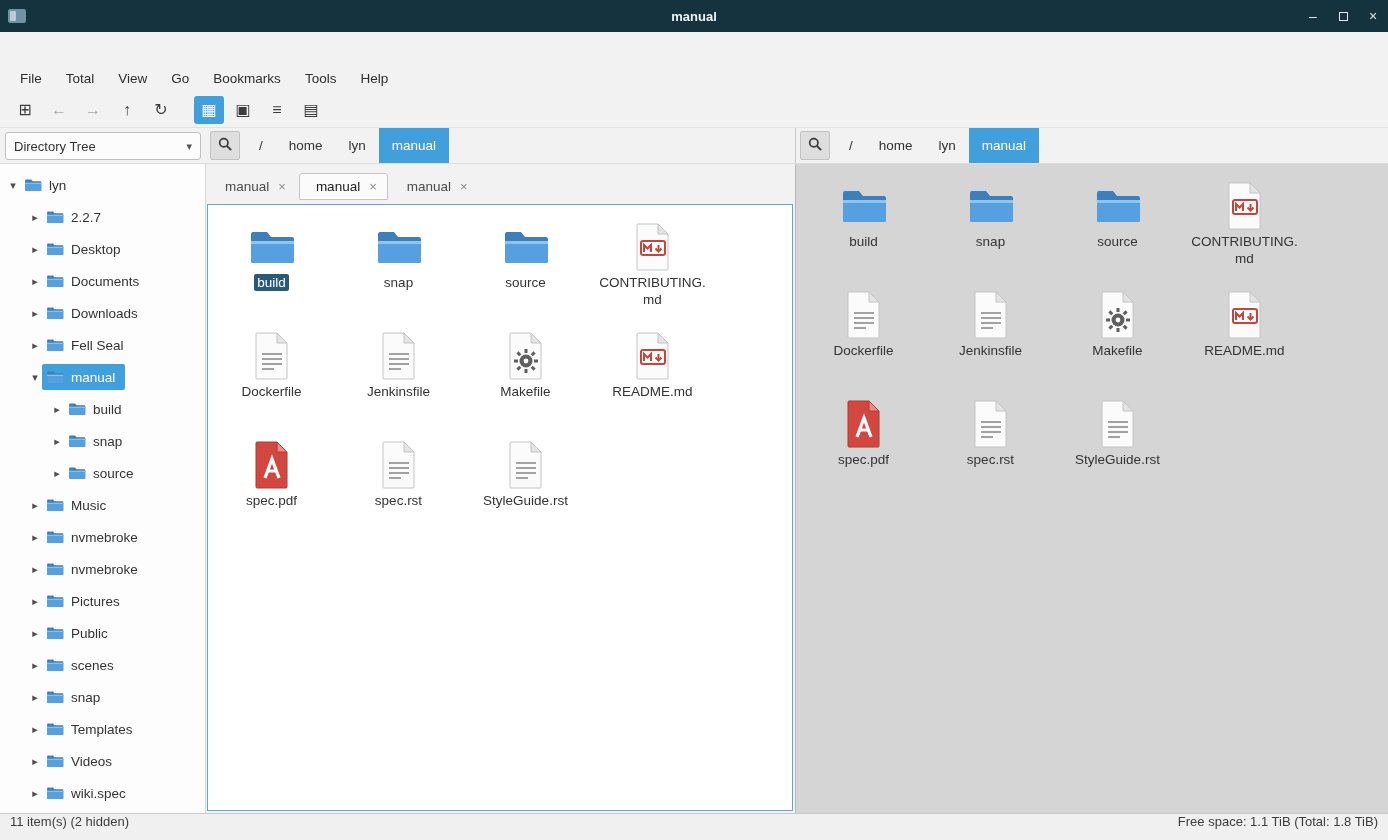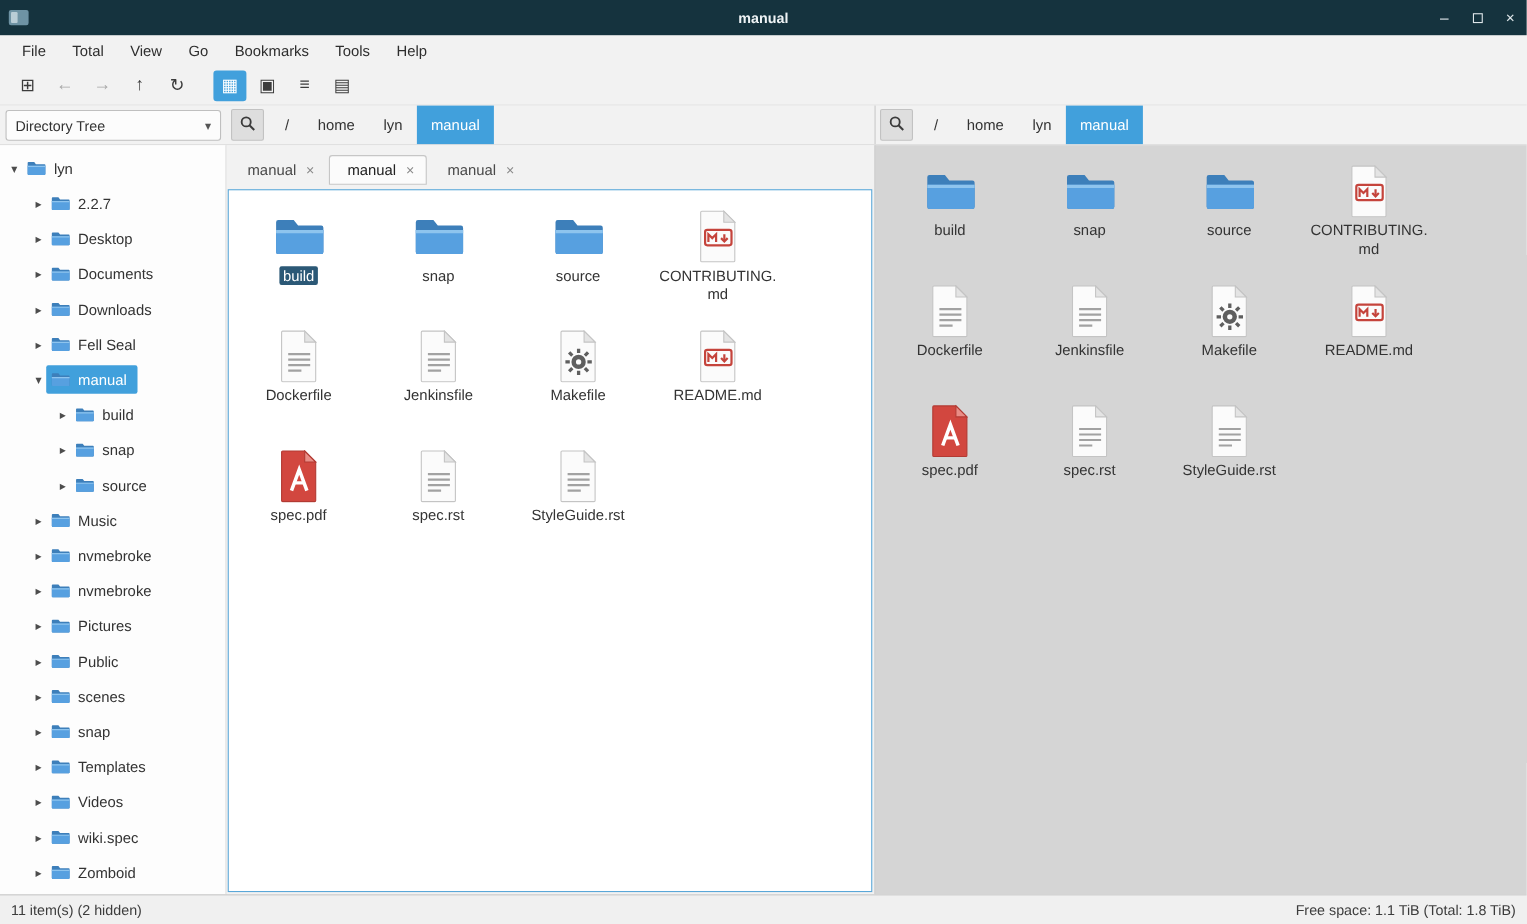--- a/index.html
+++ b/index.html
@@ -18,21 +18,21 @@
   }
   
   .titlebar{height:32px;background:var(--titlebar);color:#eef3f5;display:flex;align-items:center;position:relative;flex:0 0 32px;}
   .win-icon{width:18px;height:14px;margin-left:8px;border-radius:2px;background:#6e93a4;position:relative;}
   .win-icon::after{content:"";position:absolute;left:2px;top:2px;width:6px;height:10px;background:#b9cdd6;border-radius:1px;}
   .titlebar .title{position:absolute;left:0;right:0;text-align:center;font-weight:bold;font-size:13px;pointer-events:none;}
   .win-controls{margin-left:auto;display:flex;align-items:center;height:100%;}
   .wc{width:30px;height:100%;display:flex;align-items:center;justify-content:center;font-size:14px;color:#dfe7ea;cursor:default;}
   .max-box{width:9px;height:9px;border:1.5px solid #dfe7ea;display:inline-block;}
   
-  .menubar{height:28px;background:#f2f2f2;display:flex;align-items:center;padding-left:8px;flex:0 0 28px;}
+  .menubar{height:28px;background:#f2f2f2;display:flex;align-items:center;padding-left:8px;flex:0 0 28px;margin-top:32px;}
   .menu-item{padding:4px 12px;color:#2e2e2e;font-size:13.5px;}
   
   .toolbar{height:36px;background:#f2f2f2;display:flex;align-items:center;padding-left:10px;gap:4px;border-bottom:1px solid #e2e2e2;flex:0 0 36px;}
   .tb-btn{width:30px;height:28px;display:flex;align-items:center;justify-content:center;font-size:16px;color:#3c3c3c;border-radius:3px;}
   .tb-btn.disabled{color:#a9a9a9;}
   .tb-btn.active{background:var(--accent);color:#fff;}
   .tb-btn.group-start{margin-left:14px;}
   
   .pathrow{height:36px;display:flex;align-items:stretch;background:#f2f2f2;border-bottom:1px solid #dedede;flex:0 0 36px;}
   .combo-wrap{width:206px;display:flex;align-items:flex-start;padding:4px 5px;}
@@ -61,21 +61,21 @@
   .tab-close{color:#8a8a8a;font-size:13px;}
   .fileview{display:grid;grid-template-columns:repeat(4,127px);grid-auto-rows:109px;align-content:start;padding-top:14px;overflow:hidden;}
   .active-view{flex:1;margin:0 2px 2px 1px;background:#ffffff;border:1px solid var(--active-border);}
   .pane.right-pane{flex:1;display:flex;flex-direction:column;border-left:1px solid #b9b9b9;}
   .inactive-view{flex:1;background:var(--inactive-pane-bg);padding-left:4px;}
   .file-item{width:127px;display:flex;flex-direction:column;align-items:center;}
   .ficon{height:52px;display:flex;align-items:flex-end;justify-content:center;}
   .flabel{margin-top:3px;max-width:118px;text-align:center;line-height:17px;font-size:13.5px;color:#333;overflow-wrap:anywhere;padding:0 3px;border-radius:2px;}
   .file-item.selected .flabel{background:var(--selection-dark);color:#fff;}
   
-  .statusbar{height:27px;background:#f0f0f0;border-top:1px solid #c9c9c9;display:flex;align-items:center;padding:0 10px;color:#3c3c3c;flex:0 0 27px;}
+  .statusbar{height:27px;background:#f0f0f0;border-top:1px solid #c9c9c9;display:flex;padding:0 10px;color:#3c3c3c;flex:0 0 27px;}
   .statusbar .spacer{flex:1;}
 </style>
 </head>
 <body>
 
 <div class="titlebar">
   <span class="win-icon"></span>
   <span class="title">manual</span>
   <span class="win-controls">
     <span class="wc">–</span>

